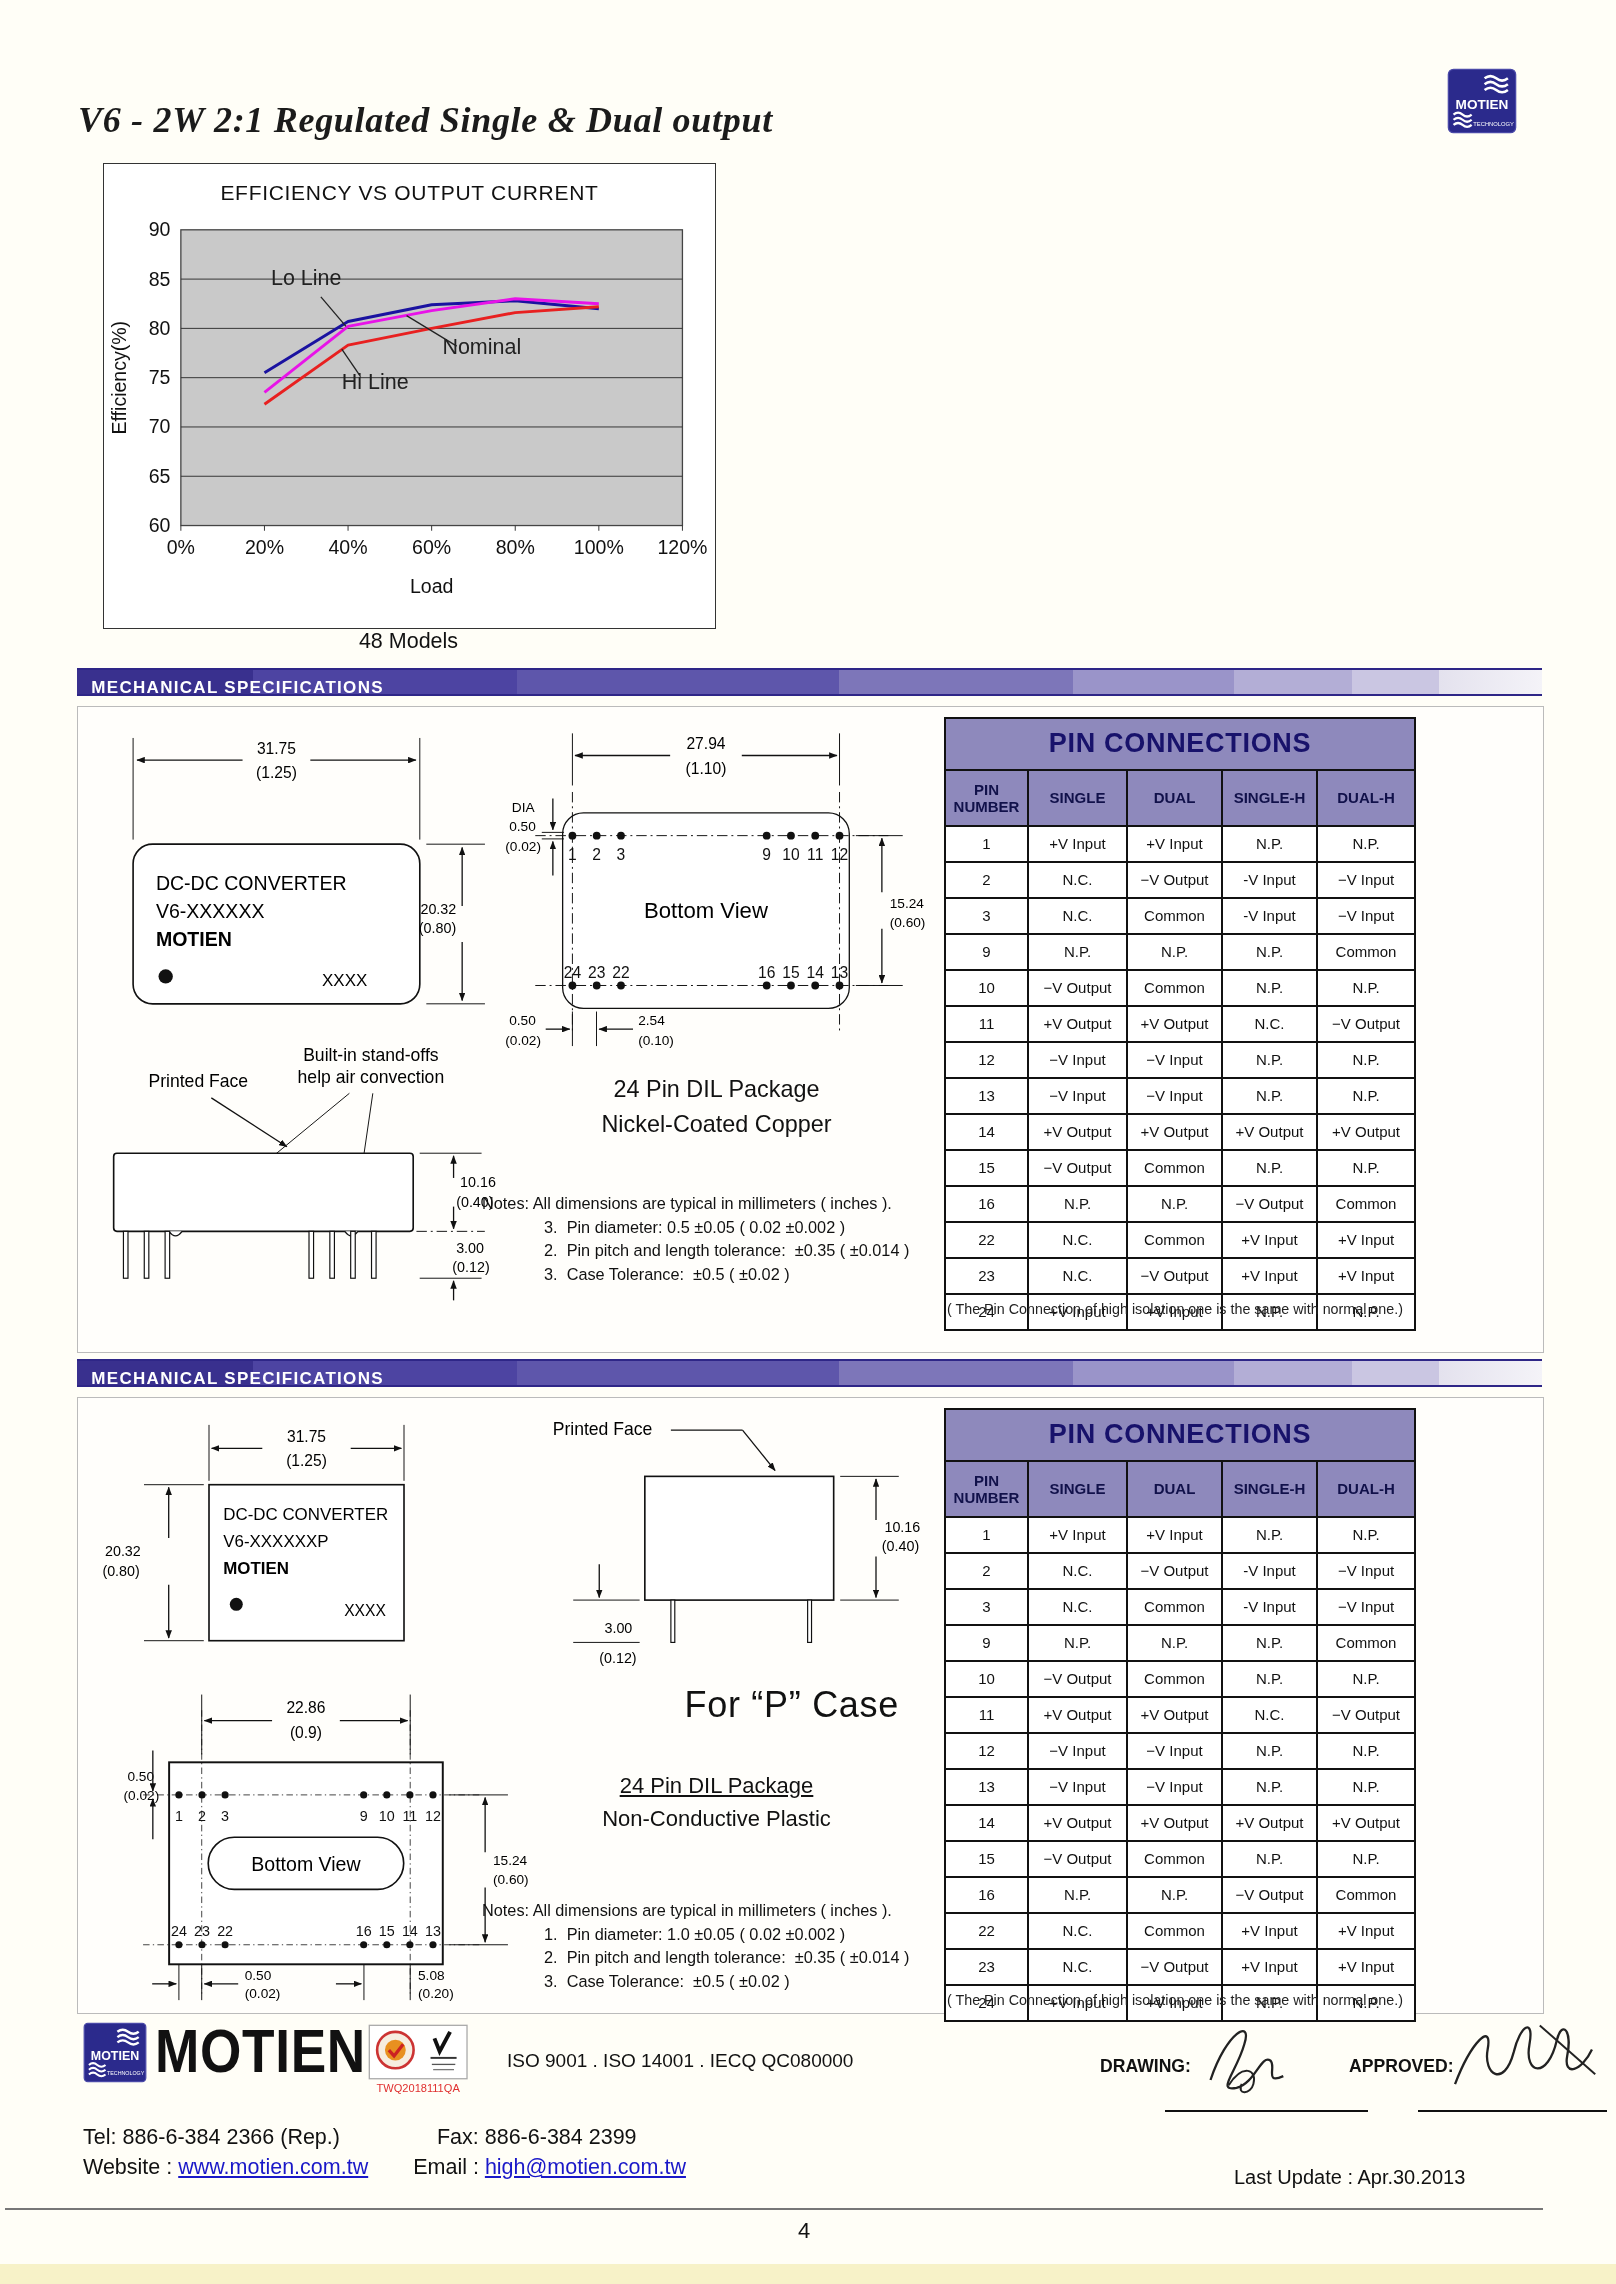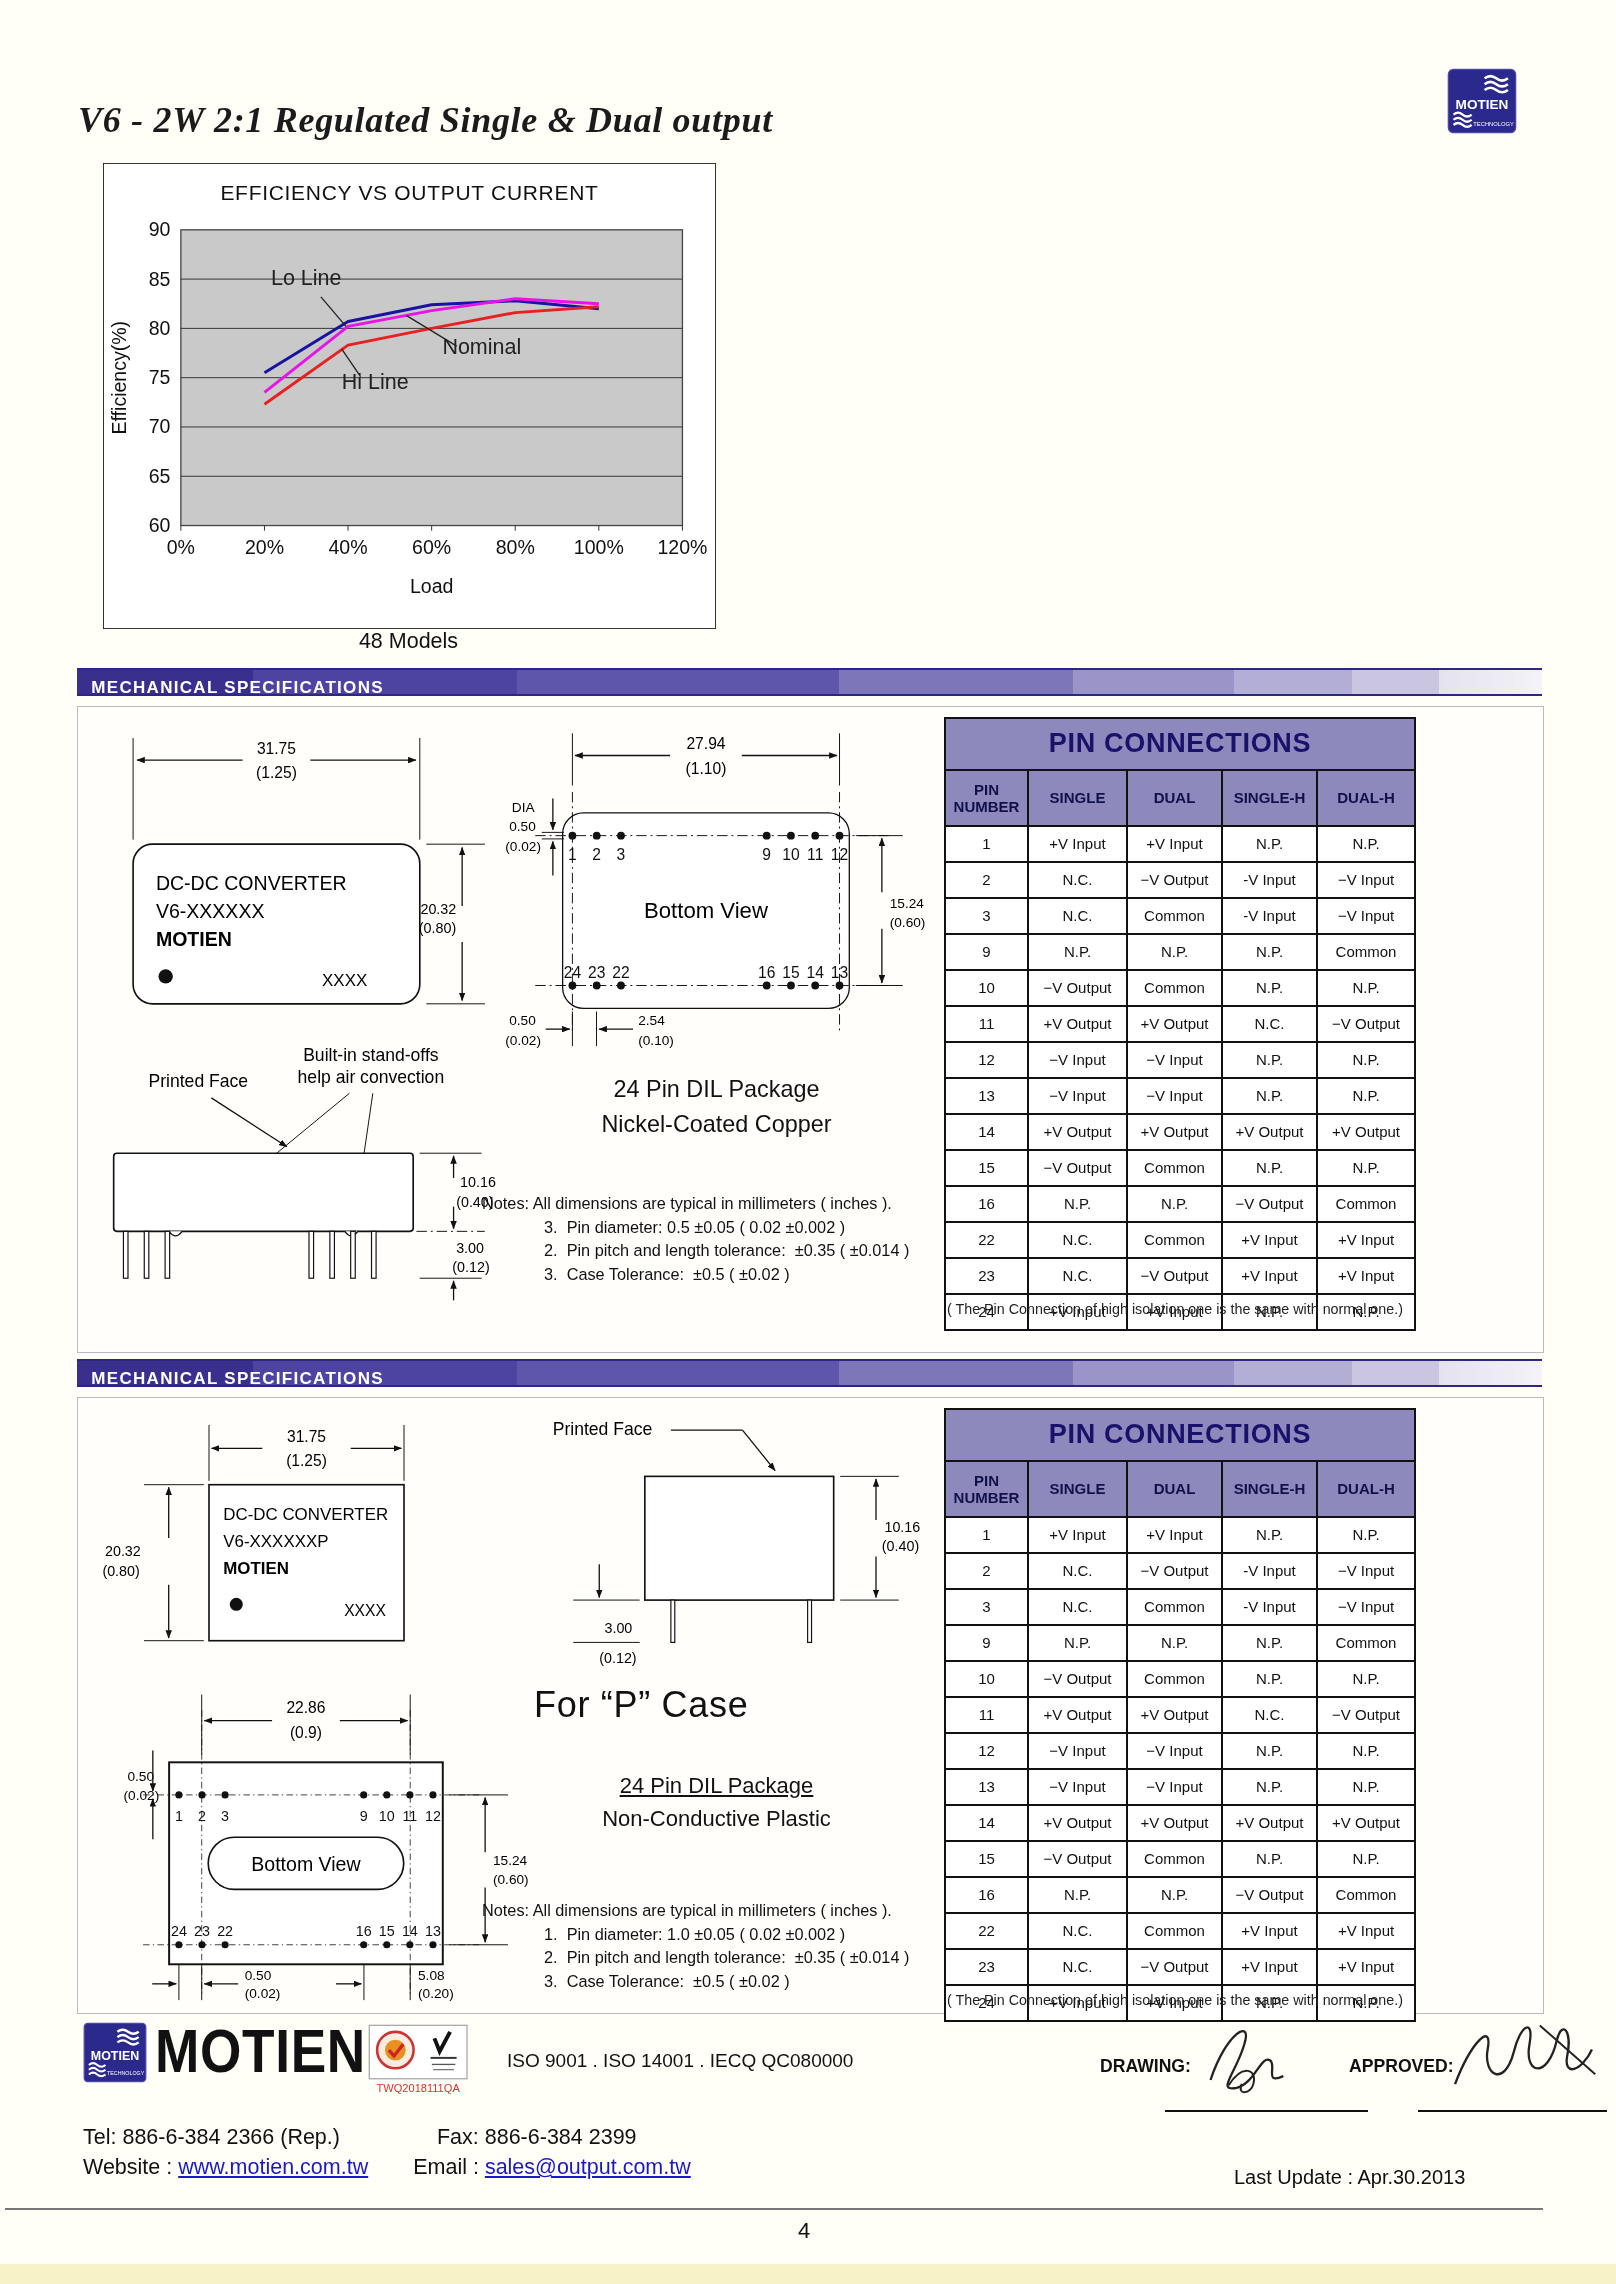--- a/index.html
+++ b/index.html
@@ -513,21 +513,21 @@
       <line x1="186" y1="480" x2="134" y2="480" stroke="#111" stroke-width="2" marker-end="url(#a6)"></line>
       <text x="196" y="474" font-size="21">0.50</text>
       <text x="196" y="502" font-size="21">(0.02)</text>
       <line x1="379" y1="450" x2="379" y2="505" stroke="#111" stroke-width="1.5"></line>
       <line x1="450" y1="450" x2="450" y2="505" stroke="#111" stroke-width="1.5"></line>
       <line x1="336" y1="480" x2="375" y2="480" stroke="#111" stroke-width="2" marker-end="url(#a6)"></line>
       <text x="462" y="474" font-size="21">5.08</text>
       <text x="462" y="502" font-size="21">(0.20)</text>
     </svg>
 
-    <div class="case-title" style="left:456px;top:286px;width:365px;text-align:left;">For “P” Case</div>
+    <div class="case-title" style="left:456px;top:286px;width:365px;text-align:right;">For “P” Case</div>
 
     <div class="pkg-text" style="left:456px;top:371px;width:365px;font-size:22px;">
       <div style="text-decoration:underline;">24 Pin DIL Package</div>
       <div>Non-Conductive Plastic</div>
     </div>
 
     <div class="notes" style="left:404px;top:501px;width:469px;">
       <div>Notes: All dimensions are typical in millimeters ( inches ).</div>
       <div class="nlines">1.  Pin diameter: 1.0 ±0.05 ( 0.02 ±0.002 )</div>
       <div class="nlines">2.  Pin pitch and length tolerance:  ±0.35 ( ±0.014 )</div>
@@ -691,21 +691,21 @@
 
   <div class="abs" id="footer-telline">
     <span>Tel: 886-6-384 2366 (Rep.)</span>
     <span style="margin-left:91px;">Fax: 886-6-384 2399</span>
   </div>
 
   <div class="abs" id="footer-webline">
     <span>Website :</span>
     <a href="#" class="link">www.motien.com.tw</a>
     <span style="margin-left:39px;">Email :</span>
-    <a href="#" class="link">sales@output.com.tw</a>
+    <a href="#" class="link">high@motien.com.tw</a>
   </div>
 
   <div class="abs sig-label" style="left:1100px;top:2056px;">DRAWING:</div>
   <svg class="abs" style="left:1191px;top:2015px;" width="143" height="91" viewBox="0 0 220 140">
     <path d="M30,100 C55,25 95,5 82,45 C70,88 38,118 70,112 C98,106 108,60 122,70 C132,78 112,108 142,94" stroke="#222" stroke-width="3.5" fill="none"></path>
     <path d="M58,108 C80,74 102,84 96,106 C92,122 70,124 78,106" stroke="#222" stroke-width="3" fill="none"></path>
   </svg>
   <div class="abs sig-line" style="left:1165px;top:2110px;width:203px;"></div>
 
   <div class="abs sig-label" style="left:1349px;top:2056px;">APPROVED:</div>

